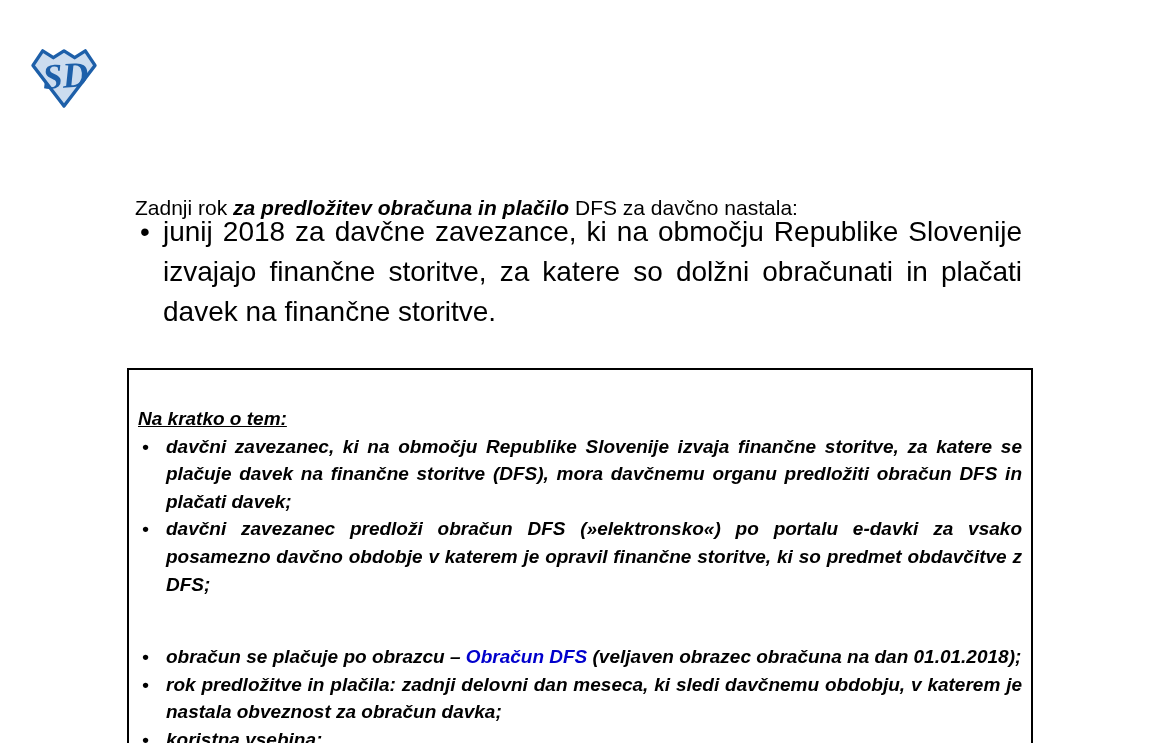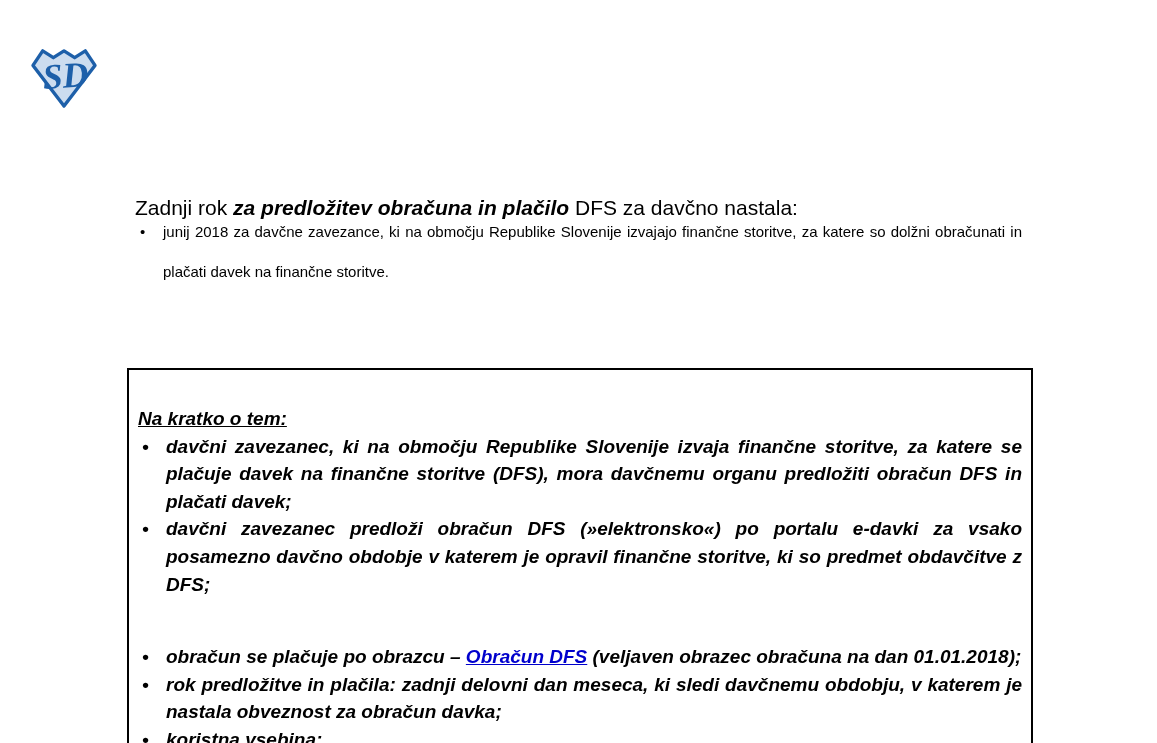--- a/index.html
+++ b/index.html
@@ -14,21 +14,21 @@
   .logo {
     position:absolute; left:30px; top:47px; width:68px; height:62px;
   }
   .intro-heading {
     position:absolute; left:135px; top:174px; width:887px;
     font-size:21px; line-height:26px;
   }
   .intro-heading .b { font-weight:bold;font-style:italic; }
   .intro-list {
     position:absolute; left:135px; top:212px; width:887px;
-    font-size:15px; line-height:40px;
+    font-size:28px; line-height:40px;
     margin:0; padding:0; list-style:none;
     text-align:justify;
   }
   .intro-list li { position:relative; padding-left:28px; }
   .intro-list li::before {
     content:"\2022"; position:absolute; left:5px; top:0;
   }
   .info-box {
     position:absolute; left:127px; top:368px;
     width:884px; height:400px;
@@ -39,21 +39,21 @@
     overflow:hidden;
   }
   .box-title { text-decoration:underline;margin-top:32px; }
   .box-list { margin:0; padding:0; list-style:none; text-align:justify; }
   .box-list li { position:relative; padding-left:28px; }
   .box-list li::before {
     content:"\2022"; position:absolute; left:4px; top:0;
   }
   .box-list li.gap-after { margin-bottom:45px; }
   .doc-link {
-    color:#0000cc; text-decoration:underline; cursor:pointer;
+    color:#0000cc; cursor:pointer;
   }
 </style>
 </head>
 <body>
 
 <svg class="logo" viewBox="0 0 70 64">
   <path d="M3 19 L13 4 L24 11 L35 4 L46 11 L57 4 L67 19 L35 61 Z" fill="#ccdcef" stroke="#1d5fa9" stroke-width="3.5" stroke-linejoin="round"></path>
   <text x="13" y="42" font-size="37" font-weight="bold" font-style="italic" fill="#1d5fa9" font-family="Liberation Serif, serif" transform="rotate(-4 35 32)">SD</text>
 </svg>
 

